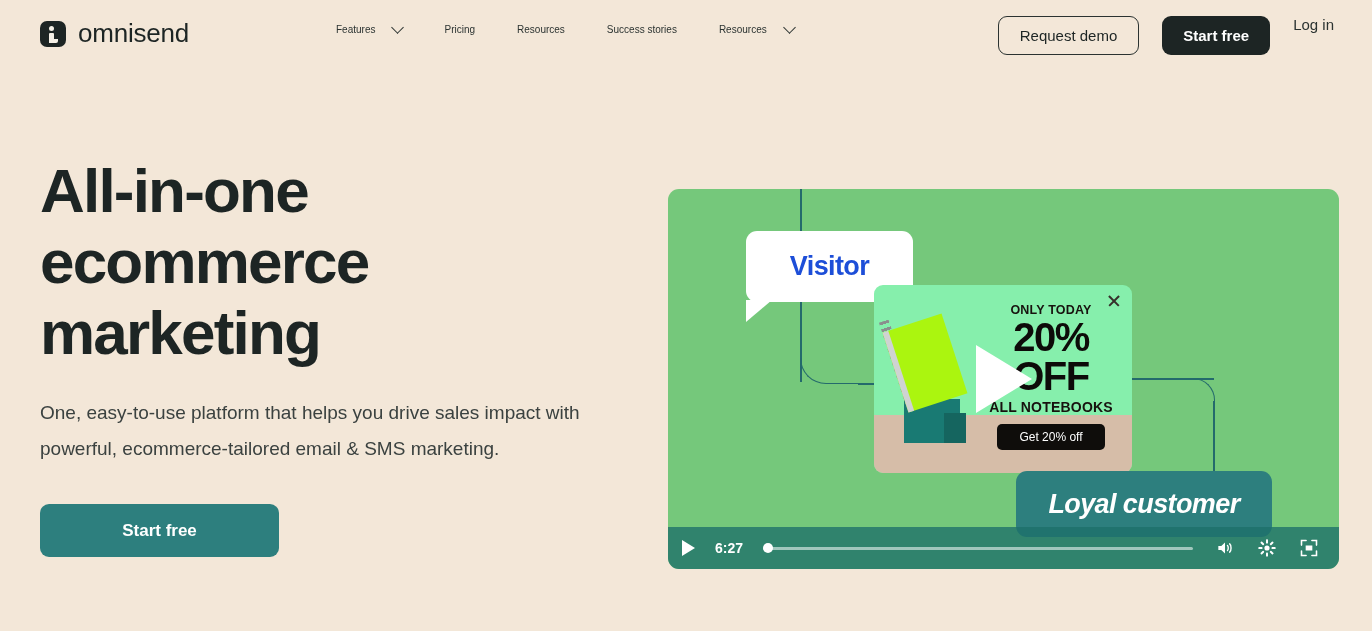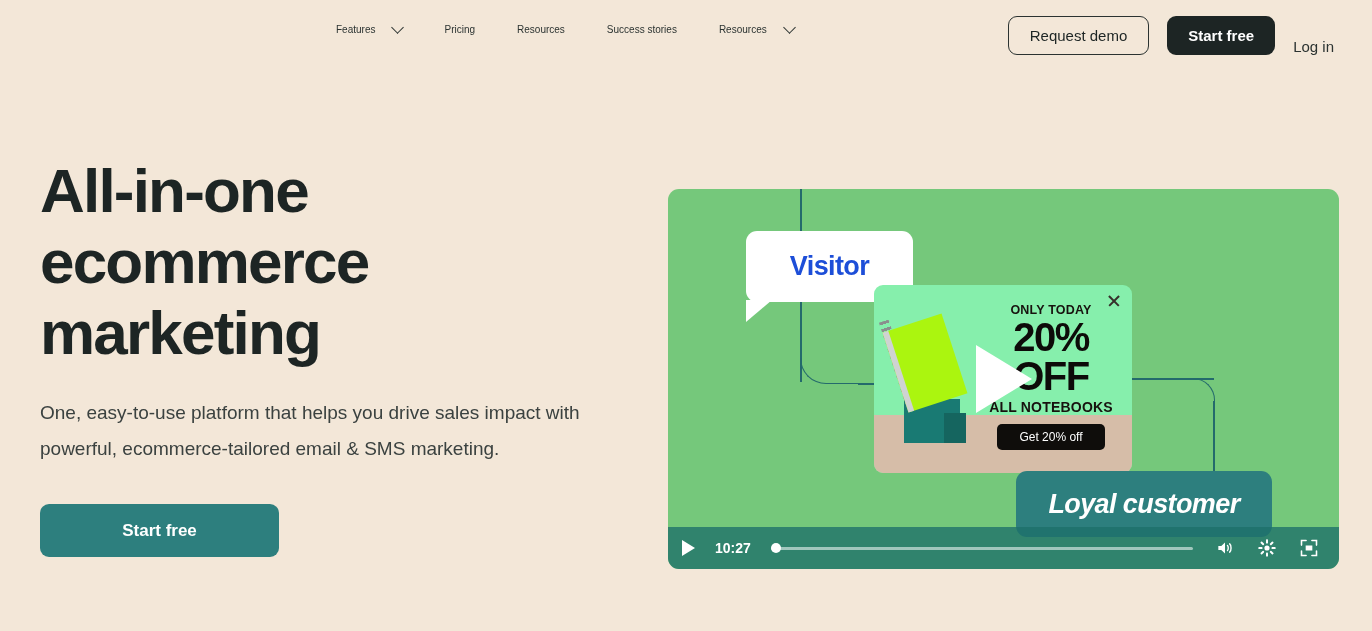--- a/index.html
+++ b/index.html
@@ -54,21 +54,21 @@
   }
   .chev {
     width: 9px; height: 9px; position: relative; top: -2px;
     border-right: 1.6px solid #2b3331;
     border-bottom: 1.6px solid #2b3331;
     transform: rotate(45deg);
   }
 
   .actions {
     position: absolute; right: 38px; top: 16px;
-    display: flex; align-items: flex-end; gap: 18px;
+    display: flex; align-items: flex-start; gap: 23px;
   }
   .btn-demo {
     height: 39px; padding: 0 21px; border-radius: 9px;
     border: 1px solid #2b3331; background: transparent;
     font-size: 15px; color: #1d2524; font-weight: 500;
     display: flex; align-items: center; cursor: pointer;
     font-family: "Liberation Sans", sans-serif;
   }
   .btn-startfree-sm {
     height: 39px; padding: 0 21px; border-radius: 9px;
@@ -265,20 +265,28 @@
     width: 10px; height: 10px; border-radius: 50%; background: #ffffff;
   }
   .ctrl-right { display: flex; align-items: center; gap: 22px; margin: 0 20px 0 22px; }
   .ctrl-icon { width: 20px; height: 20px; cursor: pointer; }
 </style>
 </head>
 <body>
 
 <div class="header">
 
+  <div class="brand">
+    <div class="logo-mark">
+      <div class="dot"></div>
+        <div class="stem"></div>
+        <div class="foot"></div>
+    </div>
+    <div class="brand-name">omnisend</div>
+  </div>
 
   <div class="nav">
     <div class="nav-item">
       <span>Features</span>
       <span class="chev"></span>
     </div>
     <div class="nav-item">
       <span>Pricing</span>
     </div>
     <div class="nav-item">
@@ -343,21 +351,21 @@
   </div>
 
   <div class="bubble-loyal">
     <span>Loyal customer</span>
   </div>
 
   <div class="play-big"></div>
 
   <div class="controls">
     <div class="ctrl-play"></div>
-    <div class="ctrl-time">10:27</div>
+    <div class="ctrl-time">6:27</div>
     <div class="scrub">
       <div class="scrub-dot"></div>
     </div>
     <div class="ctrl-right">
       <svg class="ctrl-icon" viewBox="0 0 24 24">
         <path d="M4 9.5h3.5L12 5.5v13L7.5 14.5H4z" fill="#fff"></path>
         <path d="M15 9c1.2 1 1.2 5 0 6M17.6 7c2.2 1.8 2.2 8.2 0 10" stroke="#fff" stroke-width="1.7" fill="none" stroke-linecap="round"></path>
       </svg>
       <svg class="ctrl-icon" viewBox="0 0 24 24">
         <g fill="#fff">

